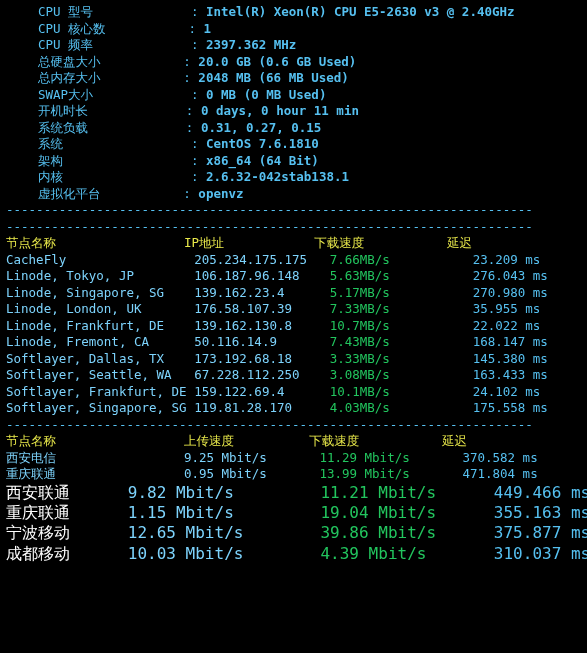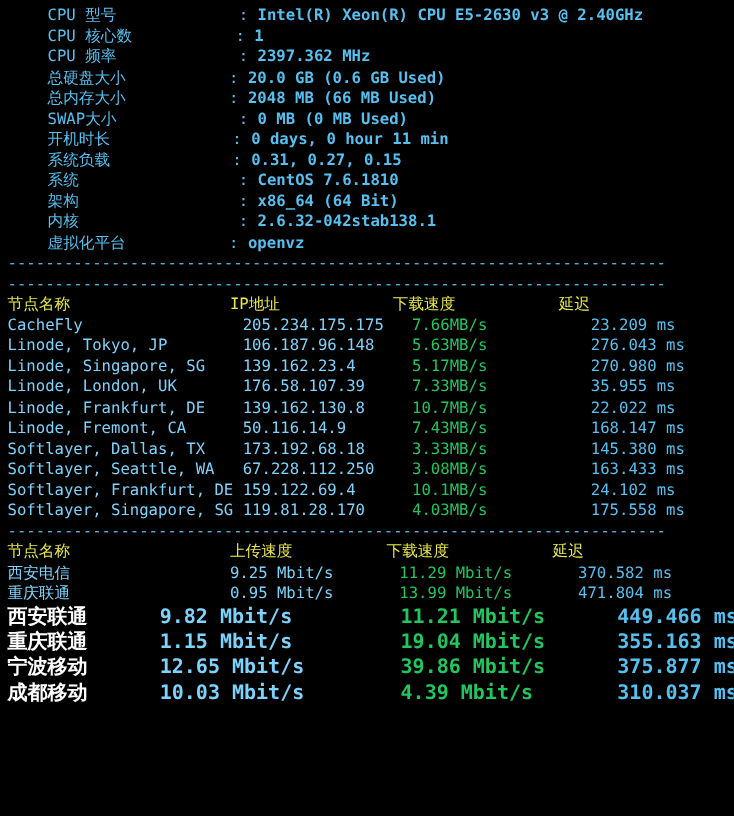--- a/index.html
+++ b/index.html
@@ -18,21 +18,21 @@
   .row { white-space: pre; }
   .lbl   { color: #56C0F0; margin-left: 32px; }   
   .sep   { color: #56C0F0; }
   .val   { color: #56C0F0; font-weight: bold; }
   .hdr   { color: #E8E84A; }   
   .grn   { color: #7dd3fc; }   
   .red   { color: #22c55e; }   
   .cyan  { color: #56C0F0; }
   .white { color: #FFFFFF; }
   .dash  { color: #56C0F0; letter-spacing: 0; }
-  .big-row { font-size: 16px; line-height: 1.28; white-space: pre; font-weight: bold; }
+  .big-row { font-size: 16px; line-height: 1.28; white-space: pre; }
 </style>
 </head>
 <body>
 <div class="wrap">
 
 <div id="sysblock">
       <div class="row"><span class="lbl">CPU 型号             </span><span class="sep">: </span><span class="val">Intel(R) Xeon(R) CPU E5-2630 v3 @ 2.40GHz</span></div>
       <div class="row"><span class="lbl">CPU 核心数           </span><span class="sep">: </span><span class="val">1</span></div>
       <div class="row"><span class="lbl">CPU 频率             </span><span class="sep">: </span><span class="val">2397.362 MHz</span></div>
       <div class="row"><span class="lbl">总硬盘大小           </span><span class="sep">: </span><span class="val">20.0 GB (0.6 GB Used)</span></div>

